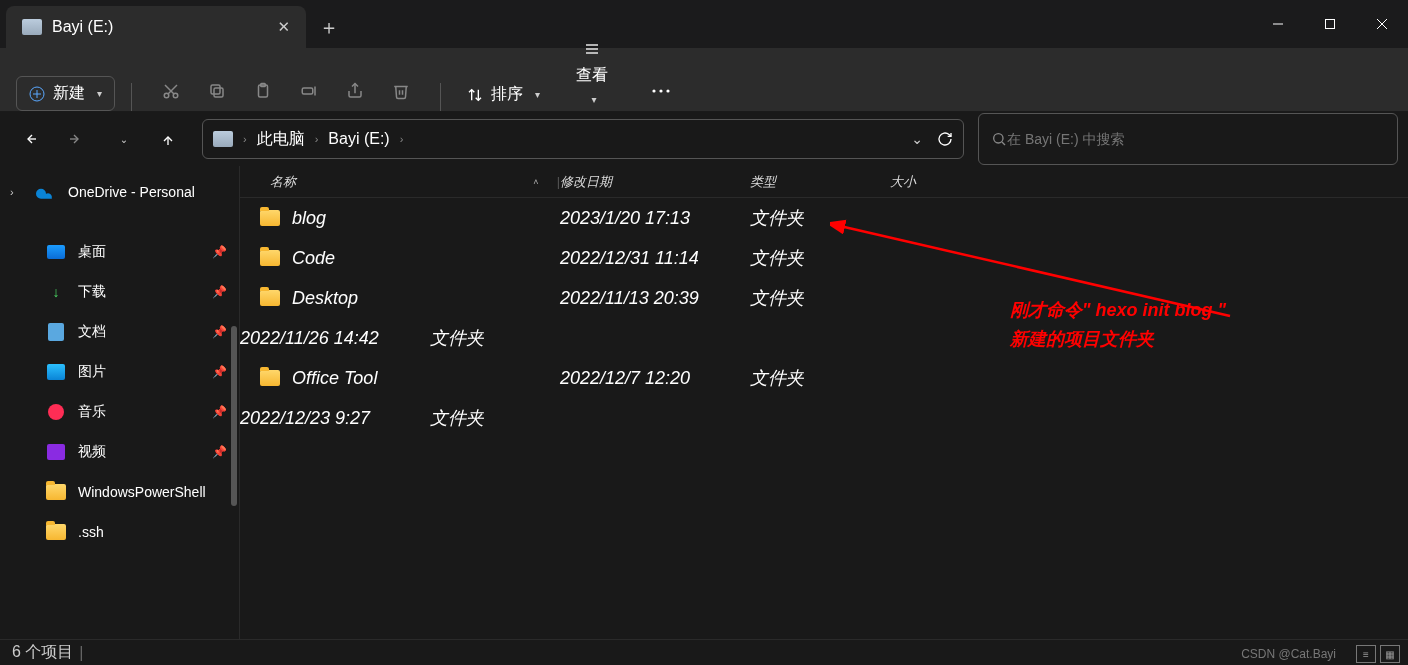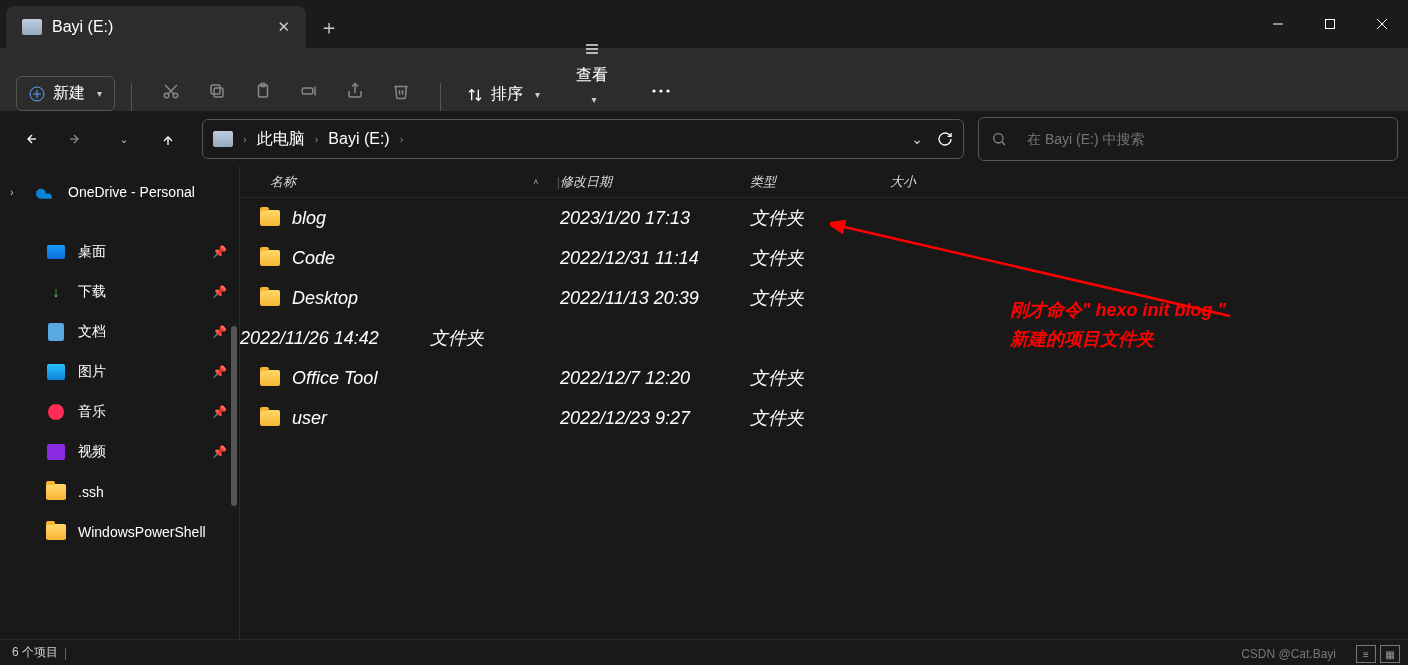--- a/index.html
+++ b/index.html
@@ -20,21 +20,21 @@
 .tool-icon.active { color: #fff; }
 .tool-text-btn { display: flex; align-items: center; gap: 8px; padding: 6px 10px; color: #fff; cursor: pointer; border-radius: 4px; }
 .chev-small { font-size: 10px; color: #ccc; margin-left: 4px; }
 
 .navbar { height: 54px; background: #191919; display: flex; align-items: center; padding: 0 10px; gap: 6px; }
 .nav-btn { width: 40px; height: 40px; display: flex; align-items: center; justify-content: center; color: #ccc; cursor: pointer; border-radius: 4px; }
 .addr-bar { flex: 1; height: 40px; border: 1px solid #555; border-radius: 6px; display: flex; align-items: center; padding: 0 10px; gap: 10px; margin: 0 8px; }
 .crumb { color: #fff; display: flex; align-items: center; gap: 10px; cursor: pointer; }
 .crumb-sep { color: #888; font-size: 11px; }
 .addr-right { margin-left: auto; display: flex; align-items: center; gap: 14px; }
-.search-bar { width: 420px; height: 44px; border: 1px solid #555; border-radius: 6px; display: flex; align-items: center; padding: 0 12px; gap: 20px; color: #888; }
+.search-bar { width: 420px; height: 52px; border: 1px solid #555; border-radius: 6px; display: flex; align-items: center; padding: 0 12px; gap: 0; color: #888; }
 .search-input { background: transparent; border: none; outline: none; color: #fff; flex: 1; font-size: 14px; }
 
 .body-area { display: flex; height: calc(665px - 48px - 64px - 54px - 26px); }
 .sidebar { width: 240px; background: #191919; overflow-y: auto; padding: 6px 0; border-right: 1px solid #2a2a2a; position: relative; }
 .sb-item { display: flex; align-items: center; height: 40px; padding: 0 12px 0 20px; gap: 12px; cursor: pointer; color: #fff; font-size: 14px; }
 .sb-item.top { padding-left: 10px; }
 .sb-icon { width: 20px; height: 20px; display: flex; align-items: center; justify-content: center; flex-shrink: 0; }
 .sb-pin { margin-left: auto; color: #999; font-size: 12px; }
 .sb-chev { width: 14px; color: #ccc; font-size: 11px; }
 .sb-spacer { height: 20px; }
@@ -48,21 +48,21 @@
 .col-size { width: 100px; }
 .sort-ind { display:inline-block; margin-left: auto; margin-right: 10px; font-size: 9px; color: #aaa; }
 .row { display: flex; height: 40px; align-items: center; font-size: 18px; cursor: pointer; }
 .row .col-name { display: flex; align-items: center; gap: 12px; padding-left: 20px; }
 .folder-glyph { width: 20px; height: 16px; background: linear-gradient(#ffd76b,#f7b731); border-radius: 2px; position: relative; }
 .folder-glyph::before { content:''; position:absolute; top:-3px; left:0; width: 9px; height: 4px; background:#f7b731; border-radius: 2px 2px 0 0; }
 
 .annotation-arrow { position: absolute; color: #f00; }
 .annotation-text { position: absolute; color: #f00; font-weight: bold; font-size: 18px; line-height: 1.6; }
 
-.statusbar { height: 26px; background: #191919; border-top: 1px solid #2a2a2a; display: flex; align-items: center; padding: 0 12px; font-size: 12px; color: #ccc; }
+.statusbar { height: 26px; background: #191919; border-top: 1px solid #2a2a2a; display: flex; align-items: center; padding: 0 12px; font-size: 16px; color: #ccc; }
 .watermark { position: absolute; right: 72px; bottom: 4px; color: #777; font-size: 12px; }
 .view-icons { position: absolute; right: 8px; bottom: 2px; display: flex; gap: 4px; }
 .view-icons span { width: 20px; height: 18px; border: 1px solid #777; display: flex; align-items: center; justify-content: center; font-size: 10px; color: #999; }
 
 svg { display: block; }
 .drive-icon { width: 20px; height: 16px; background: linear-gradient(#bcd,#9ab); border-radius: 2px; position: relative; }
 .cloud-icon { color: #0a84d6; }
 .desktop-icon { width: 18px; height: 14px; background: linear-gradient(#1b9cff,#0a6cd6); border-radius: 2px; }
 .dl-icon { color: #4cd964; font-weight: bold; }
 .doc-icon { width: 16px; height: 18px; background: #5aa8e0; border-radius: 2px; }
@@ -287,28 +287,28 @@
             <span class="video-icon"></span>
           </span>
           <span>视频</span>
           <span class="sb-pin">📌</span>
         </div>
         <div class="sb-item">
           <span style="width:14px;"></span>
           <span class="sb-icon">
             <span class="folder-glyph"></span>
           </span>
+          <span>WindowsPowerShell</span>
+        </div>
+        <div class="sb-item">
+          <span style="width:14px;"></span>
+          <span class="sb-icon">
+            <span class="folder-glyph"></span>
+          </span>
           <span>.ssh</span>
-        </div>
-        <div class="sb-item">
-          <span style="width:14px;"></span>
-          <span class="sb-icon">
-            <span class="folder-glyph"></span>
-          </span>
-          <span>WindowsPowerShell</span>
         </div>
       </div>
     <div class="sb-scroll-thumb"></div>
   </div>
 
   <div class="content">
     <div class="headers">
       <div class="col-name">
         <span>名称</span>
         <span class="sort-ind">˄</span>
@@ -354,24 +354,20 @@
         <div class="row">
           <div class="col-name">
             <span class="folder-glyph"></span>
             <span>Office Tool</span>
           </div>
           <div class="col-date">2022/12/7 12:20</div>
           <div class="col-type">文件夹</div>
           <div class="col-size"></div>
         </div>
         <div class="row">
-          <div class="col-name">
-            <span class="folder-glyph"></span>
-            <span>user</span>
-          </div>
           <div class="col-date">2022/12/23 9:27</div>
           <div class="col-type">文件夹</div>
           <div class="col-size"></div>
         </div>
       </div>
 
     <svg class="annotation-arrow" style="left:590px; top:40px;" width="410" height="120">
       <defs>
           <marker id="ah" markerWidth="10" markerHeight="10" refX="2" refY="3" orient="auto">
             <path d="M0,0 L0,6 L8,3 z" fill="#f00"></path>

